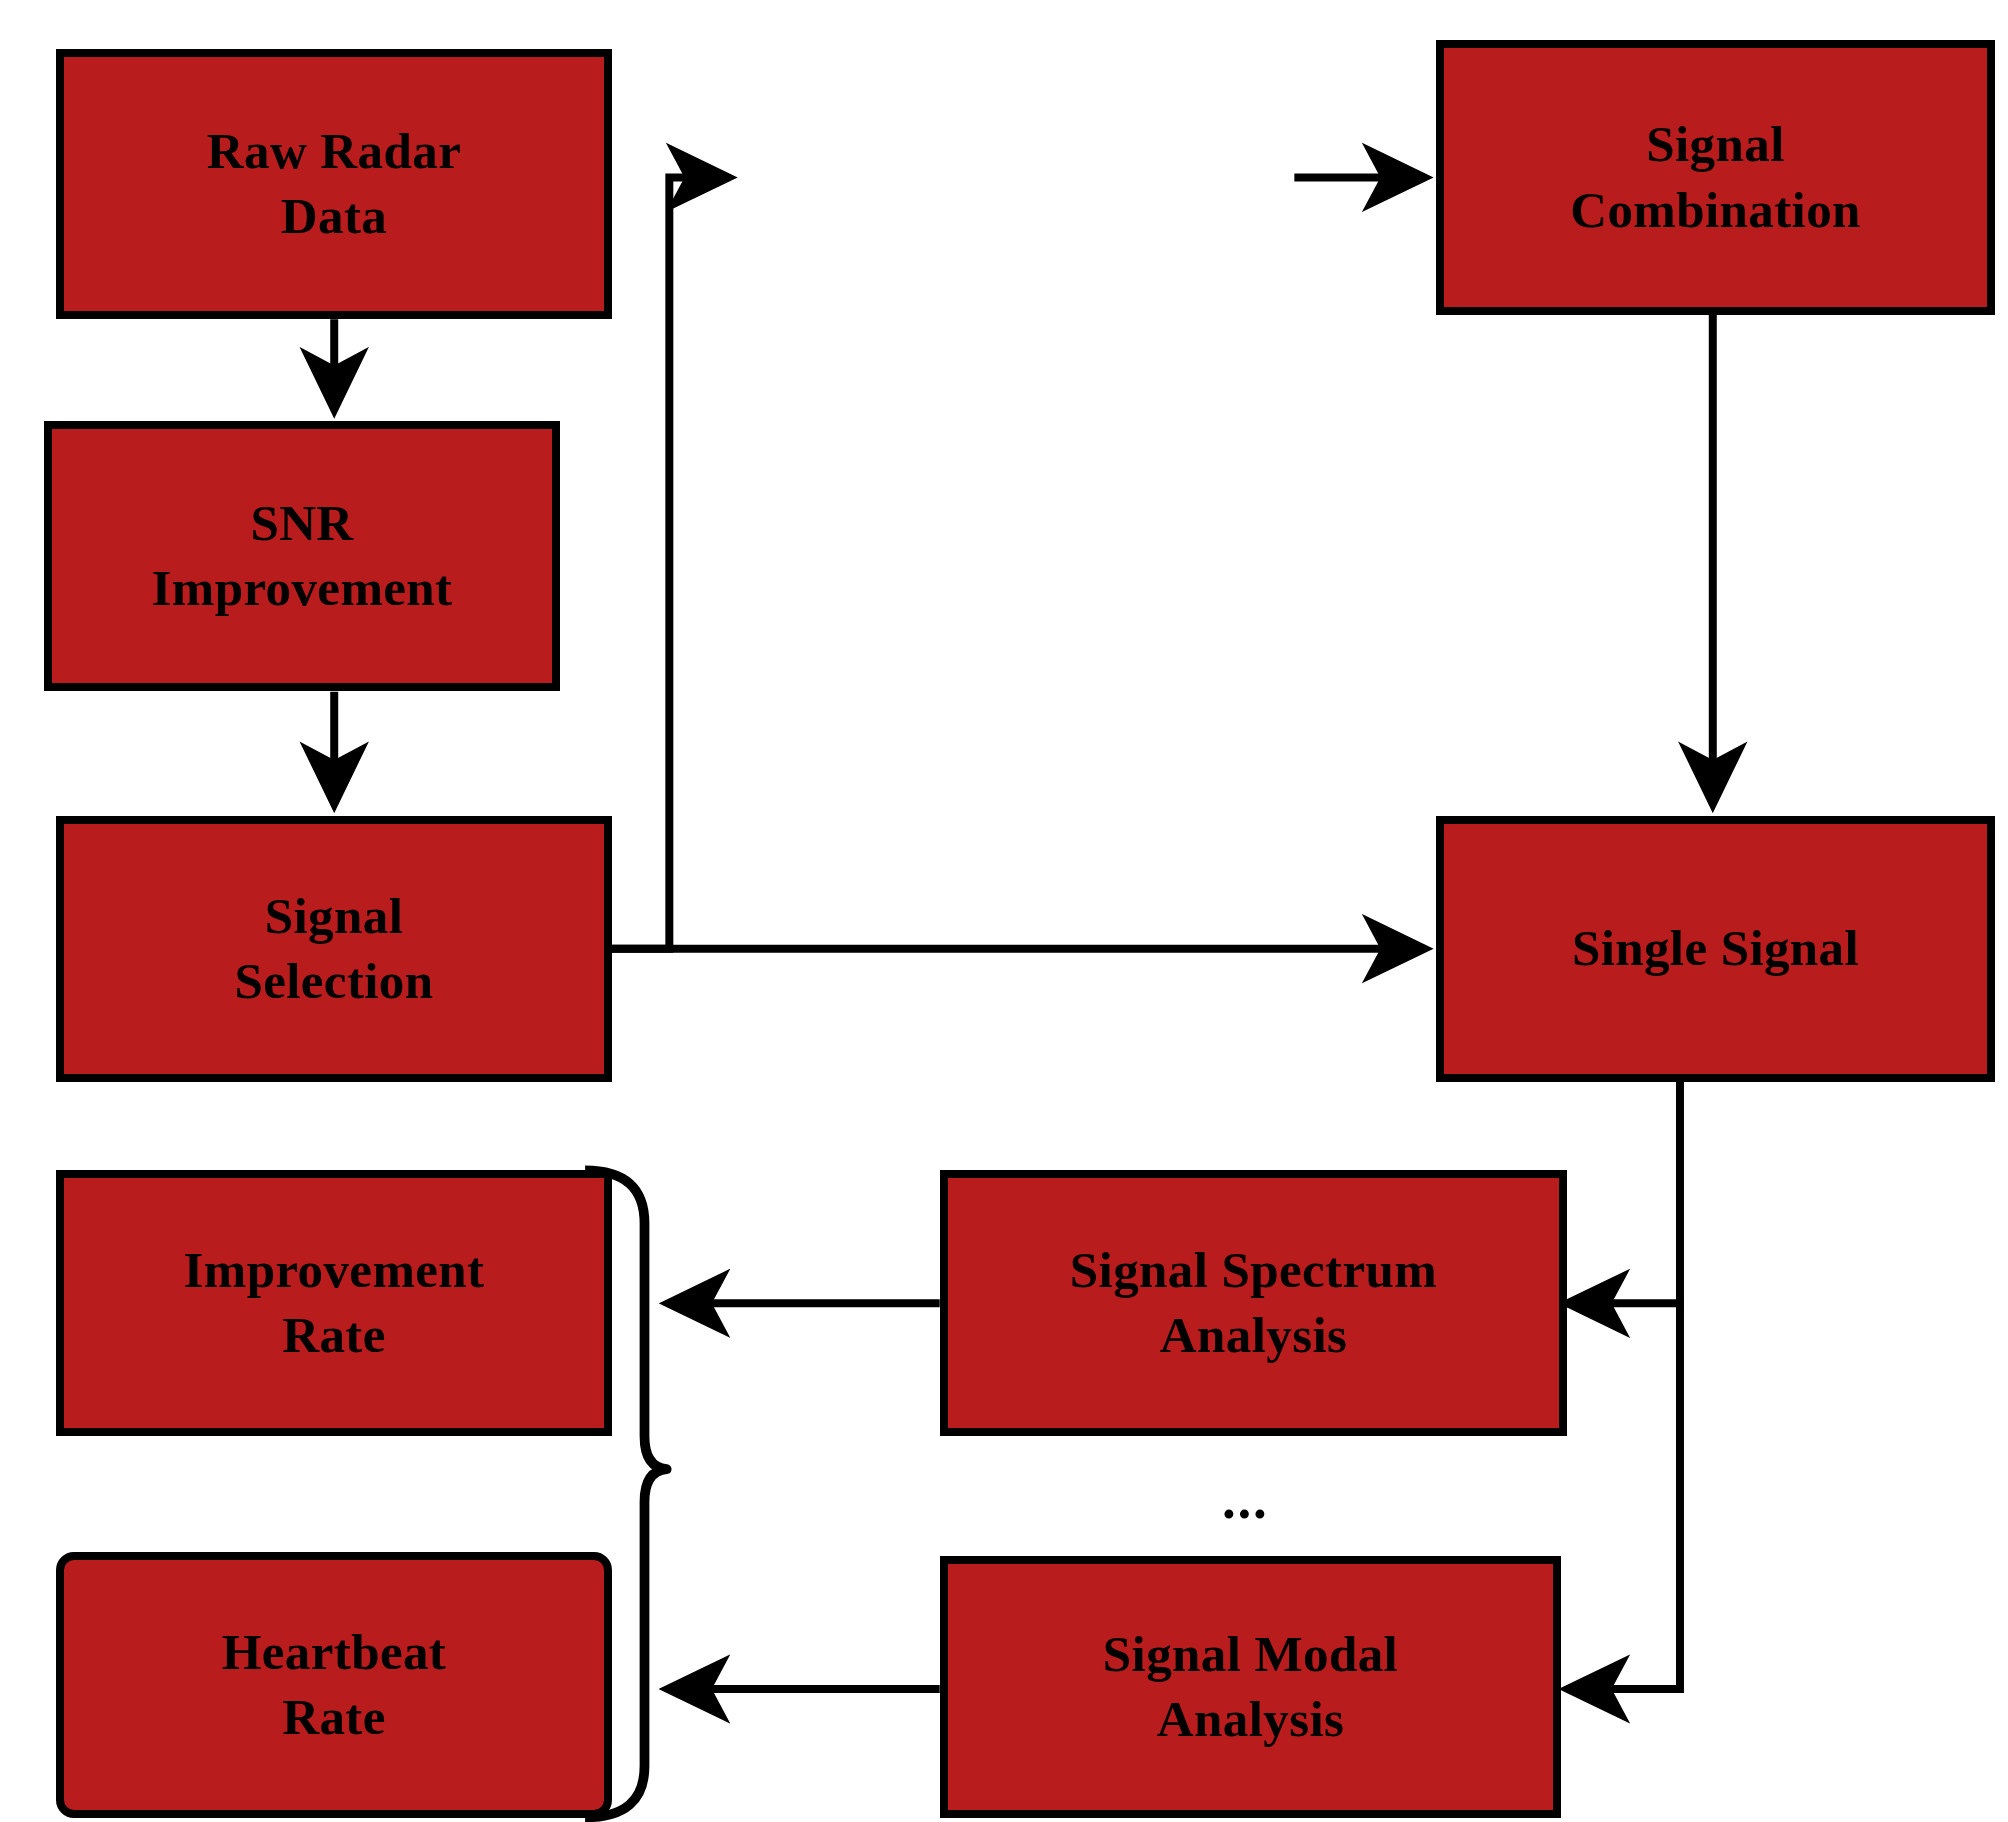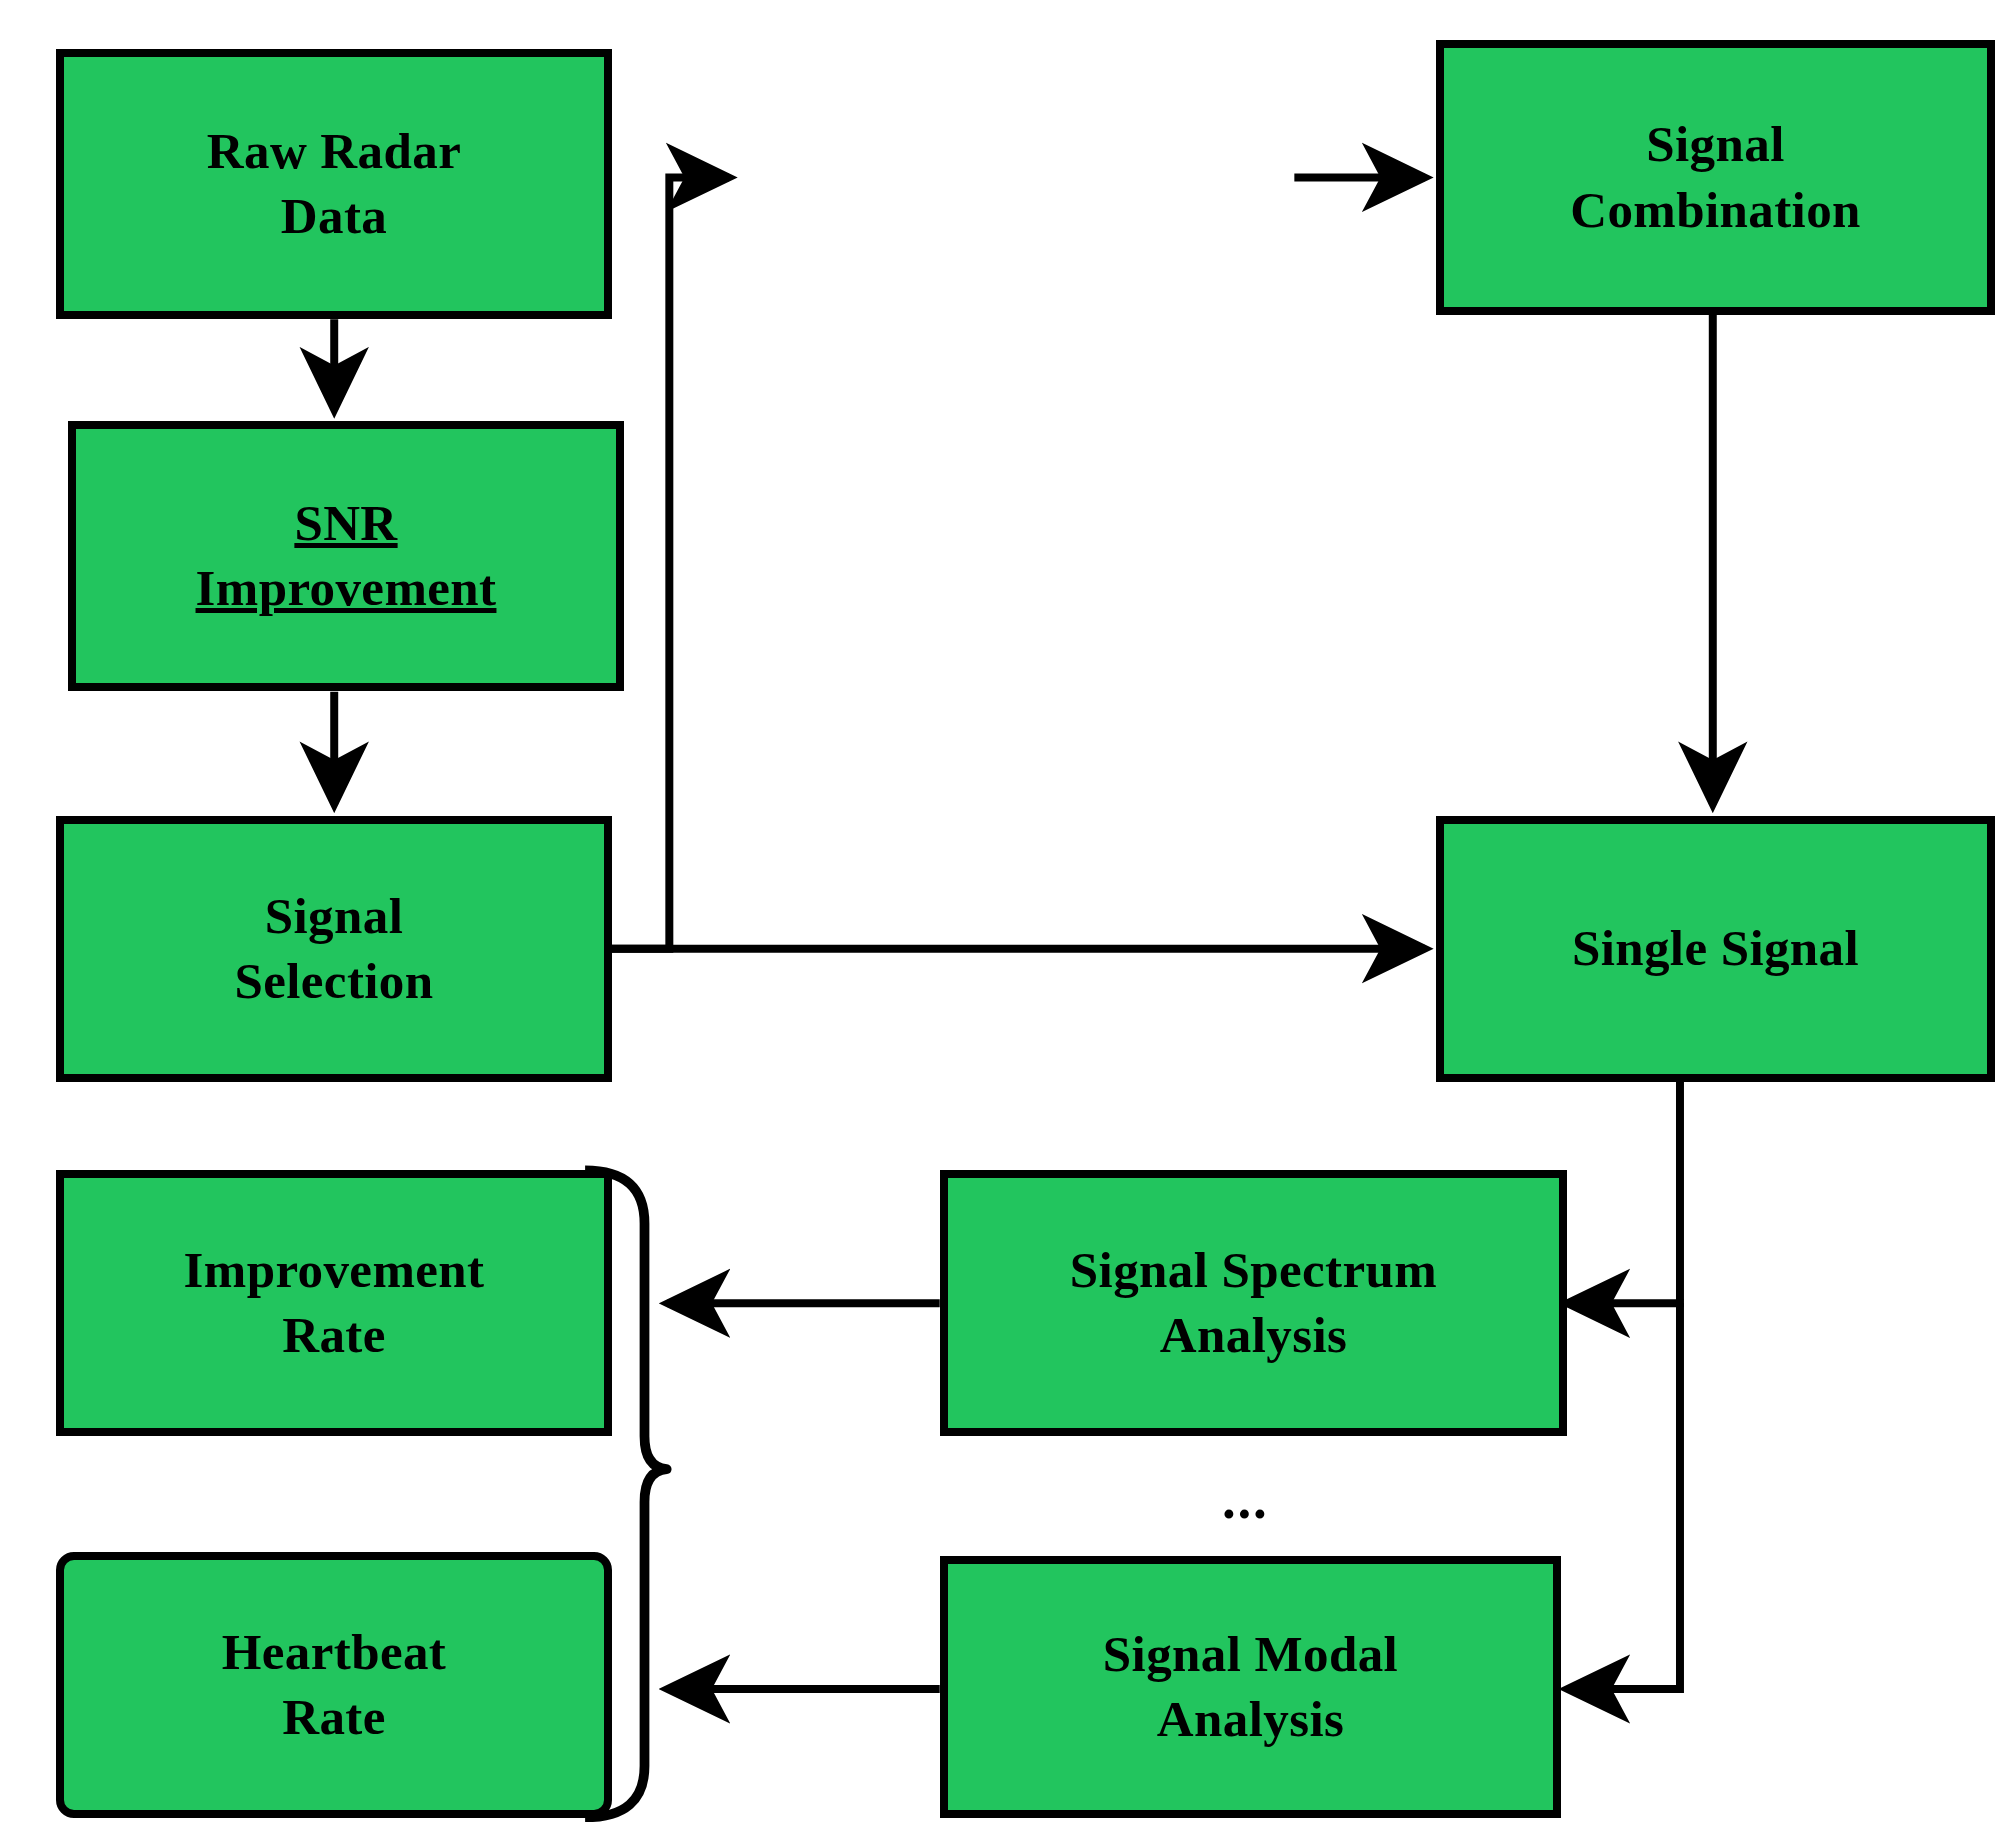--- a/index.html
+++ b/index.html
@@ -19,21 +19,21 @@
   #flow-svg {
     position: absolute;
     inset: 0;
     width: 2008px;
     height: 1823px;
   }
   .node-box {
     position: absolute;
     box-sizing: border-box;
     border: 8px solid #000000;
-    background: #22c55e;
+    background: #b91c1c;
     display: flex;
     align-items: center;
     justify-content: center;
     text-align: center;
   }
   .node-label {
     font-family: "Liberation Serif", "DejaVu Serif", serif;
     font-weight: bold;
     font-size: 51px;
     line-height: 1.28;
@@ -100,21 +100,21 @@
     <span class="node-label">Raw Radar
 Data</span>
   </div>
 
 
   <div class="node-box" style="left:1436px; top:40px; width:559px; height:275px;">
     <span class="node-label">Signal
 Combination</span>
   </div>
 
-  <div class="node-box" style="left:68px; top:421px; width:556px; height:270px;text-decoration:underline;">
+  <div class="node-box" style="left:44px; top:421px; width:516px; height:270px;">
     <span class="node-label">SNR
 Improvement</span>
   </div>
 
   <div class="node-box" style="left:56px; top:816px; width:556px; height:266px;">
     <span class="node-label">Signal
 Selection</span>
   </div>
 
   <div class="node-box" style="left:1436px; top:816px; width:559px; height:266px;">

